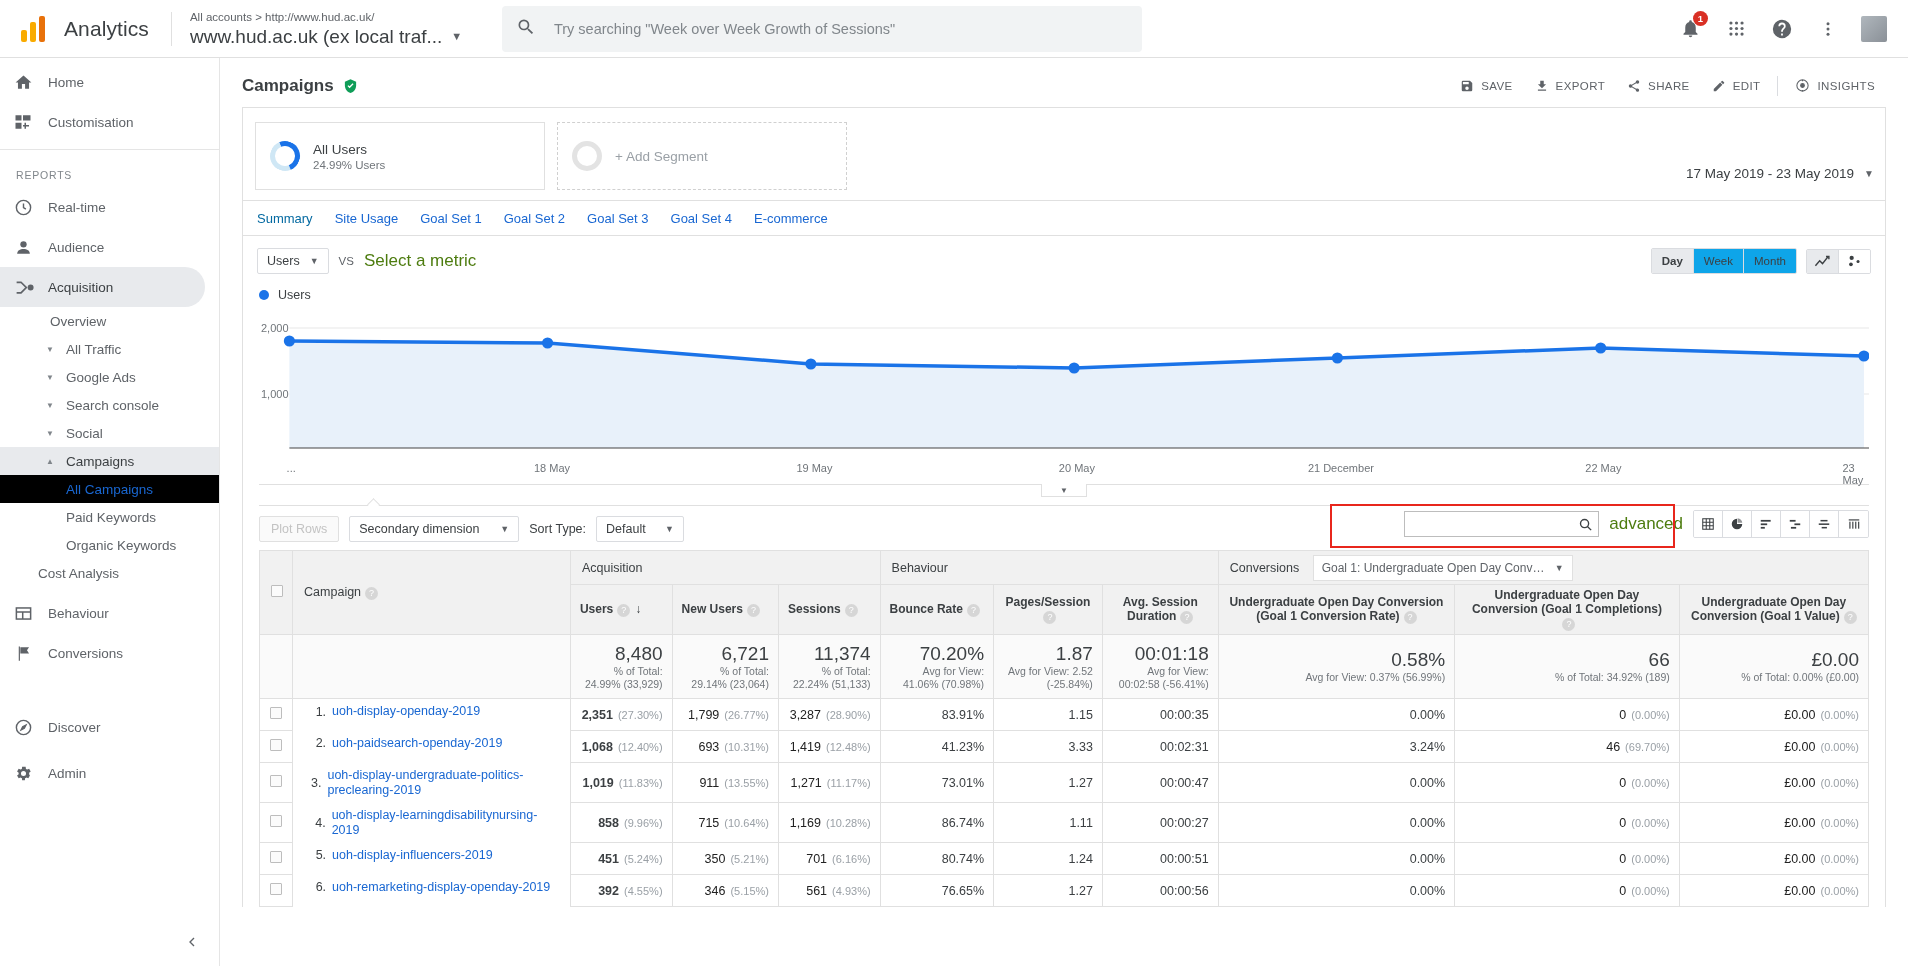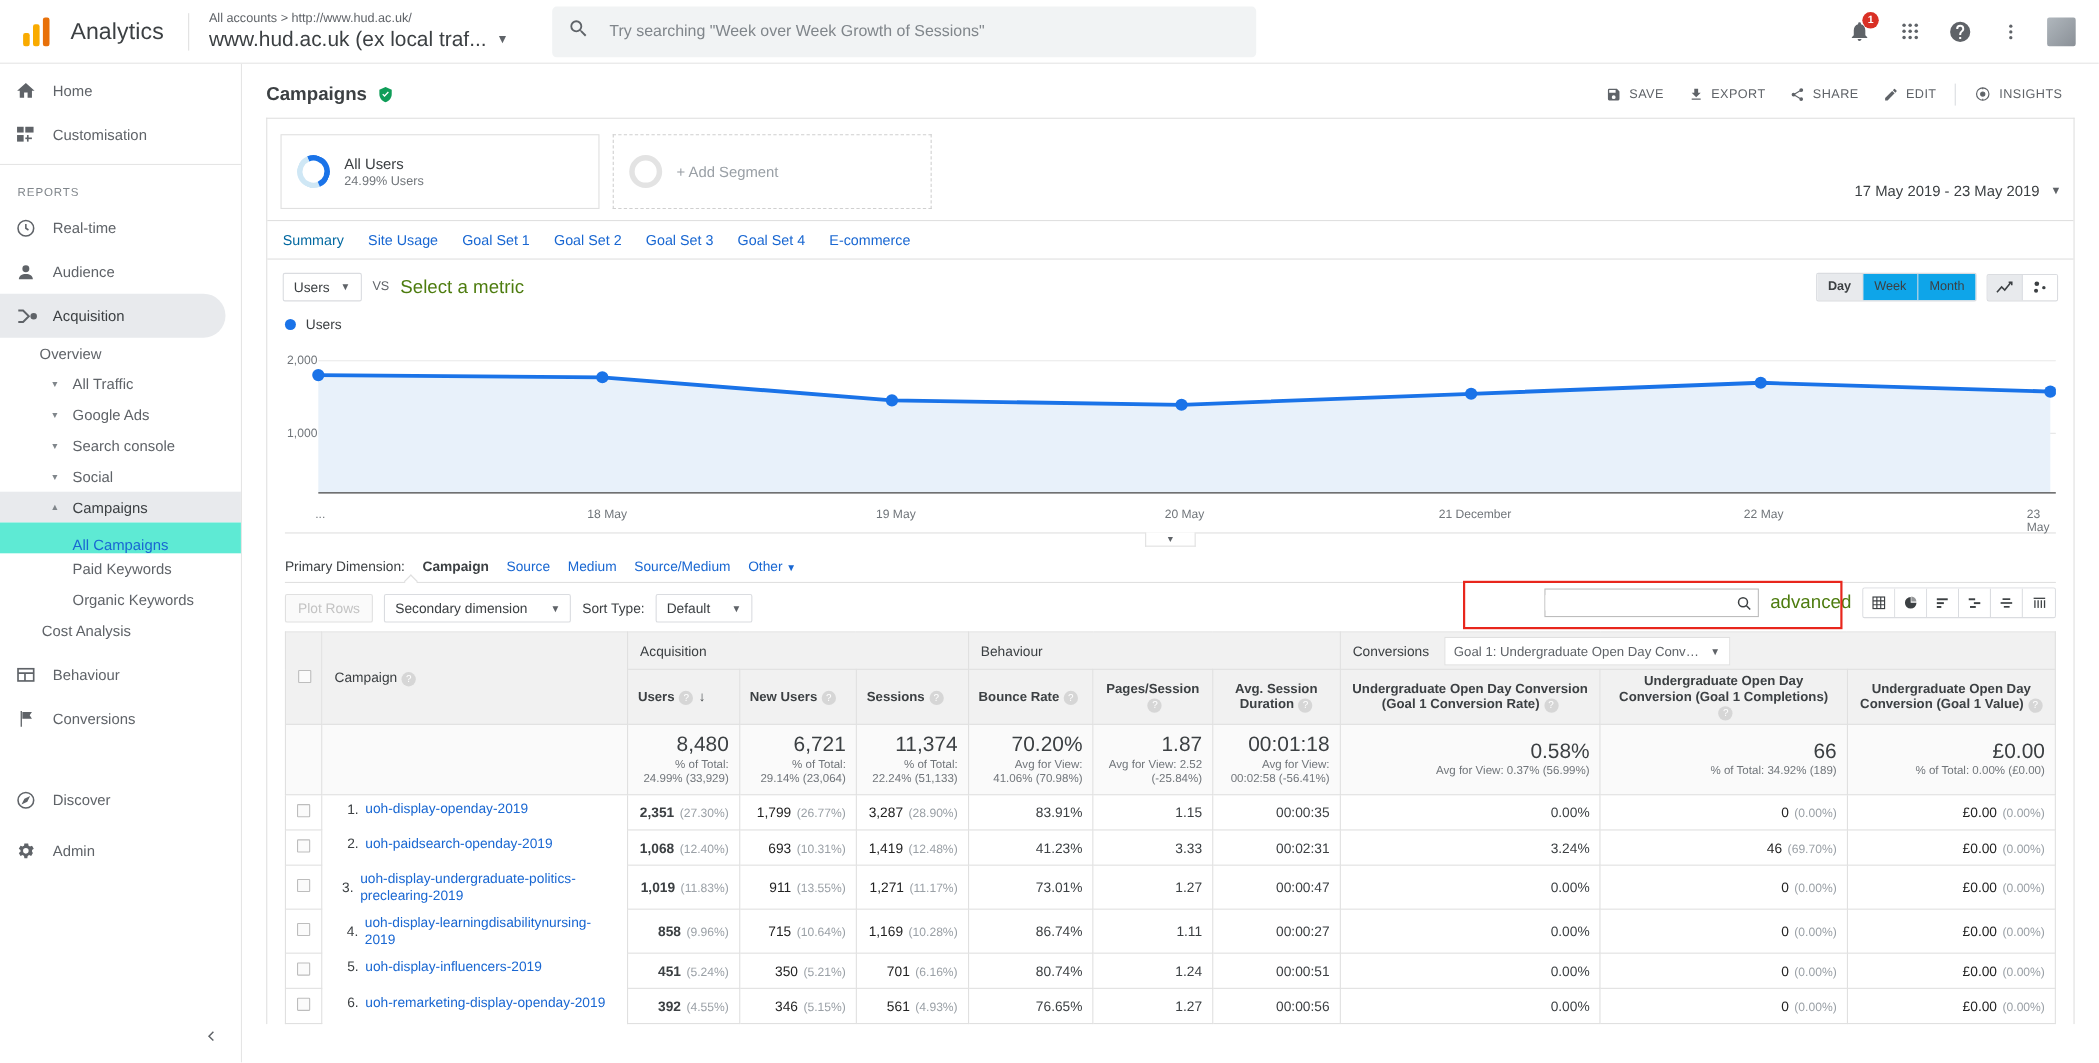--- a/index.html
+++ b/index.html
@@ -74,26 +74,26 @@
     height: 40px; display: flex; align-items: center;
     padding-left: 14px; color: #5f6368; cursor: pointer;
     border-radius: 0 20px 20px 0; margin-right: 14px;
   }
   .nav-item .ic { width: 34px; display: flex; align-items: center; justify-content: flex-start; color: #5f6368; }
   .nav-item.active { background: #e8eaed; color: #3c4043; }
   .nav-sep { height: 1px; background: #e5e5e5; margin: 7px 0; }
   .nav-label { padding: 12px 0 6px 16px; font-size: 10.5px; color: #80868b; letter-spacing: .8px; }
   .sub-item {
     height: 28px; display: flex; align-items: center;
-    padding-left: 36px; color: #5f6368; font-size: 13.5px; cursor: pointer;
+    padding-left: 50px; color: #5f6368; font-size: 13.5px; cursor: pointer;
     position: relative;
   }
   .sub-item .tri { position: absolute; left: 46px; font-size: 8px; color: #80868b; }
   .sub-item.has-tri { padding-left: 66px; }
-  .sub-item.sel { background: #5eead4; color: #1967d2; align-items: flex-end; }
+  .sub-item.sel { background: #000000; color: #1967d2; }
   .sub-item.sel-grey { background: #e8eaed; color: #3c4043; }
   .collapse-btn {
     position: absolute; bottom: 8px; left: 176px;
     width: 32px; height: 32px; display: flex; align-items: center; justify-content: center;
     color: #5f6368; font-size: 16px; cursor: pointer;
   }
 
   
   .main { flex: 1; min-width: 0; display: flex; flex-direction: column; background: #fff; position: relative; }
 
@@ -574,31 +574,20 @@
           <span style="left:34.5%">19 May</span>
           <span style="left:50.8%">20 May</span>
           <span style="left:67.2%">21 December</span>
           <span style="left:83.5%">22 May</span>
           <span style="left:99.0%">23 May</span>
         </div>
 
         <div class="chart-sep"></div>
         <div class="expander">▼</div>
 
-        <div class="pdim">
-          <span class="lbl">Primary Dimension:</span>
-          <span class="cur">Campaign</span>
-          <a>Source</a>
-          <a>Medium</a>
-          <a>Source/Medium</a>
-          <span class="other">
-            <span>Other</span>
-            <span style="font-size:9px">▼</span>
-          </span>
-        </div>
         <div class="pdim-underline">
             <div class="notch"></div>
           </div>
 
         <div class="ctrlrow">
           <div class="btn-disabled">Plot Rows</div>
           <div class="selbox" style="min-width:170px">
             <span>Secondary dimension</span>
             <span class="caret">▼</span>
           </div>

